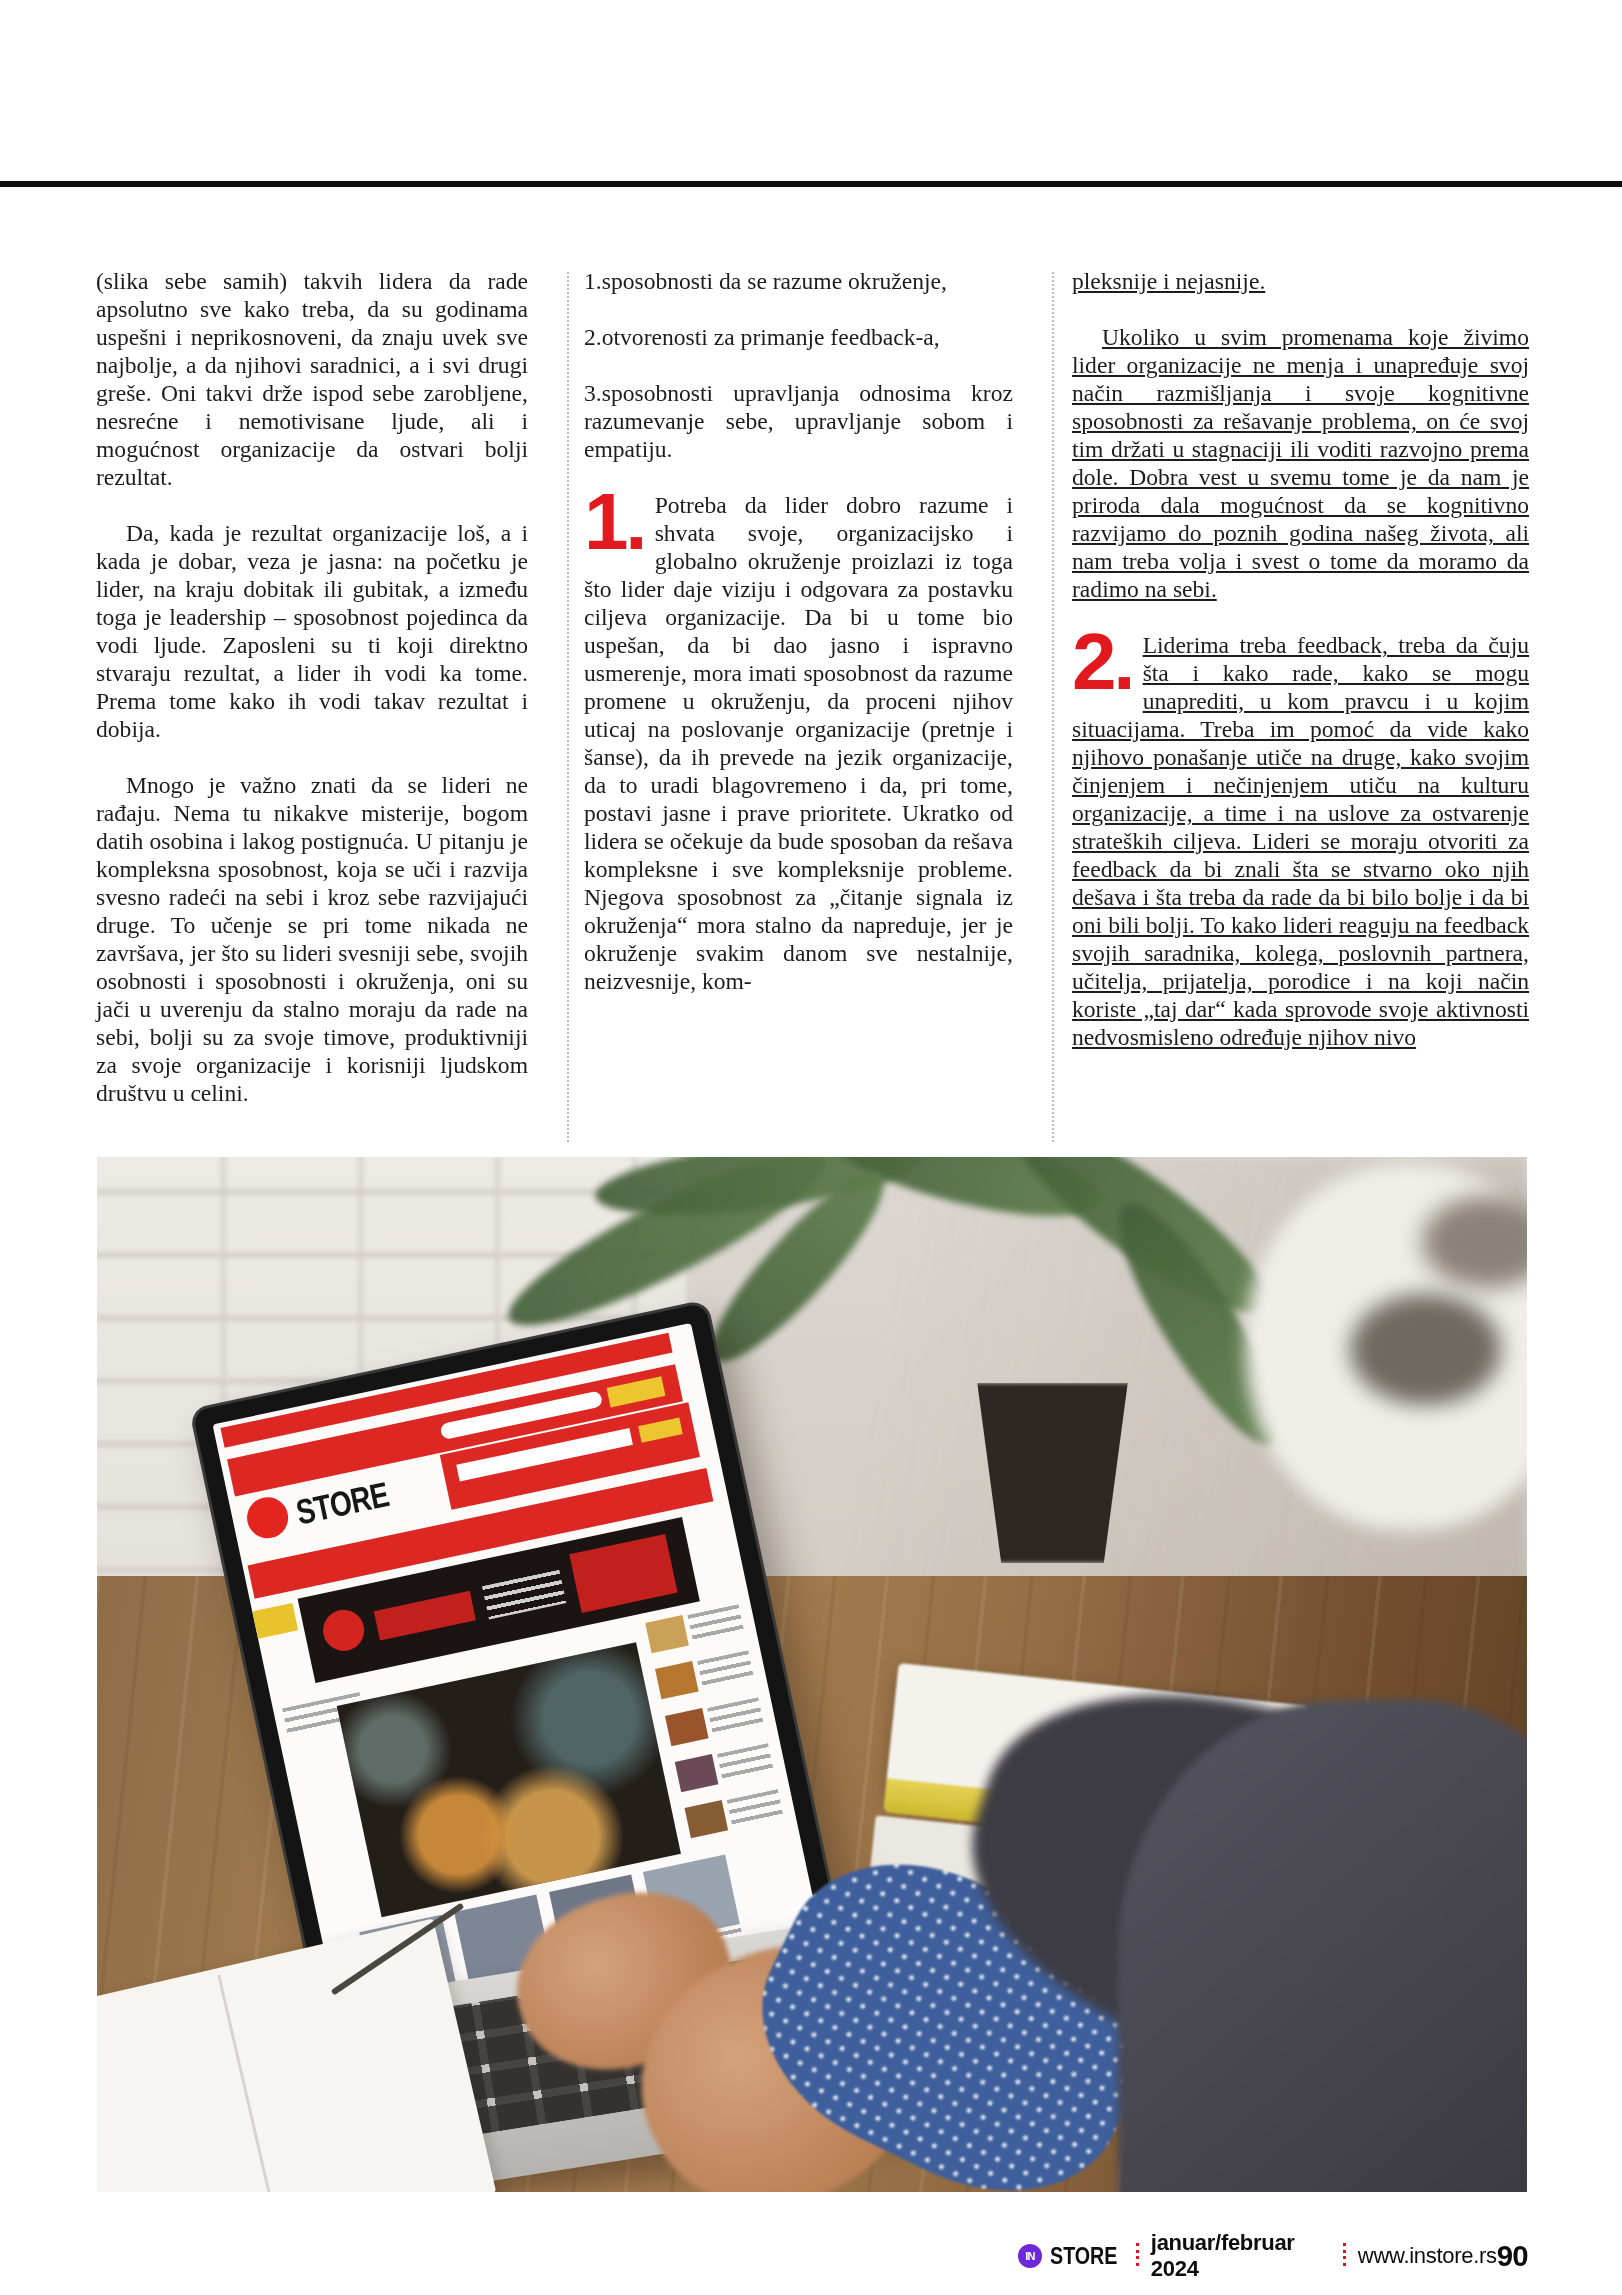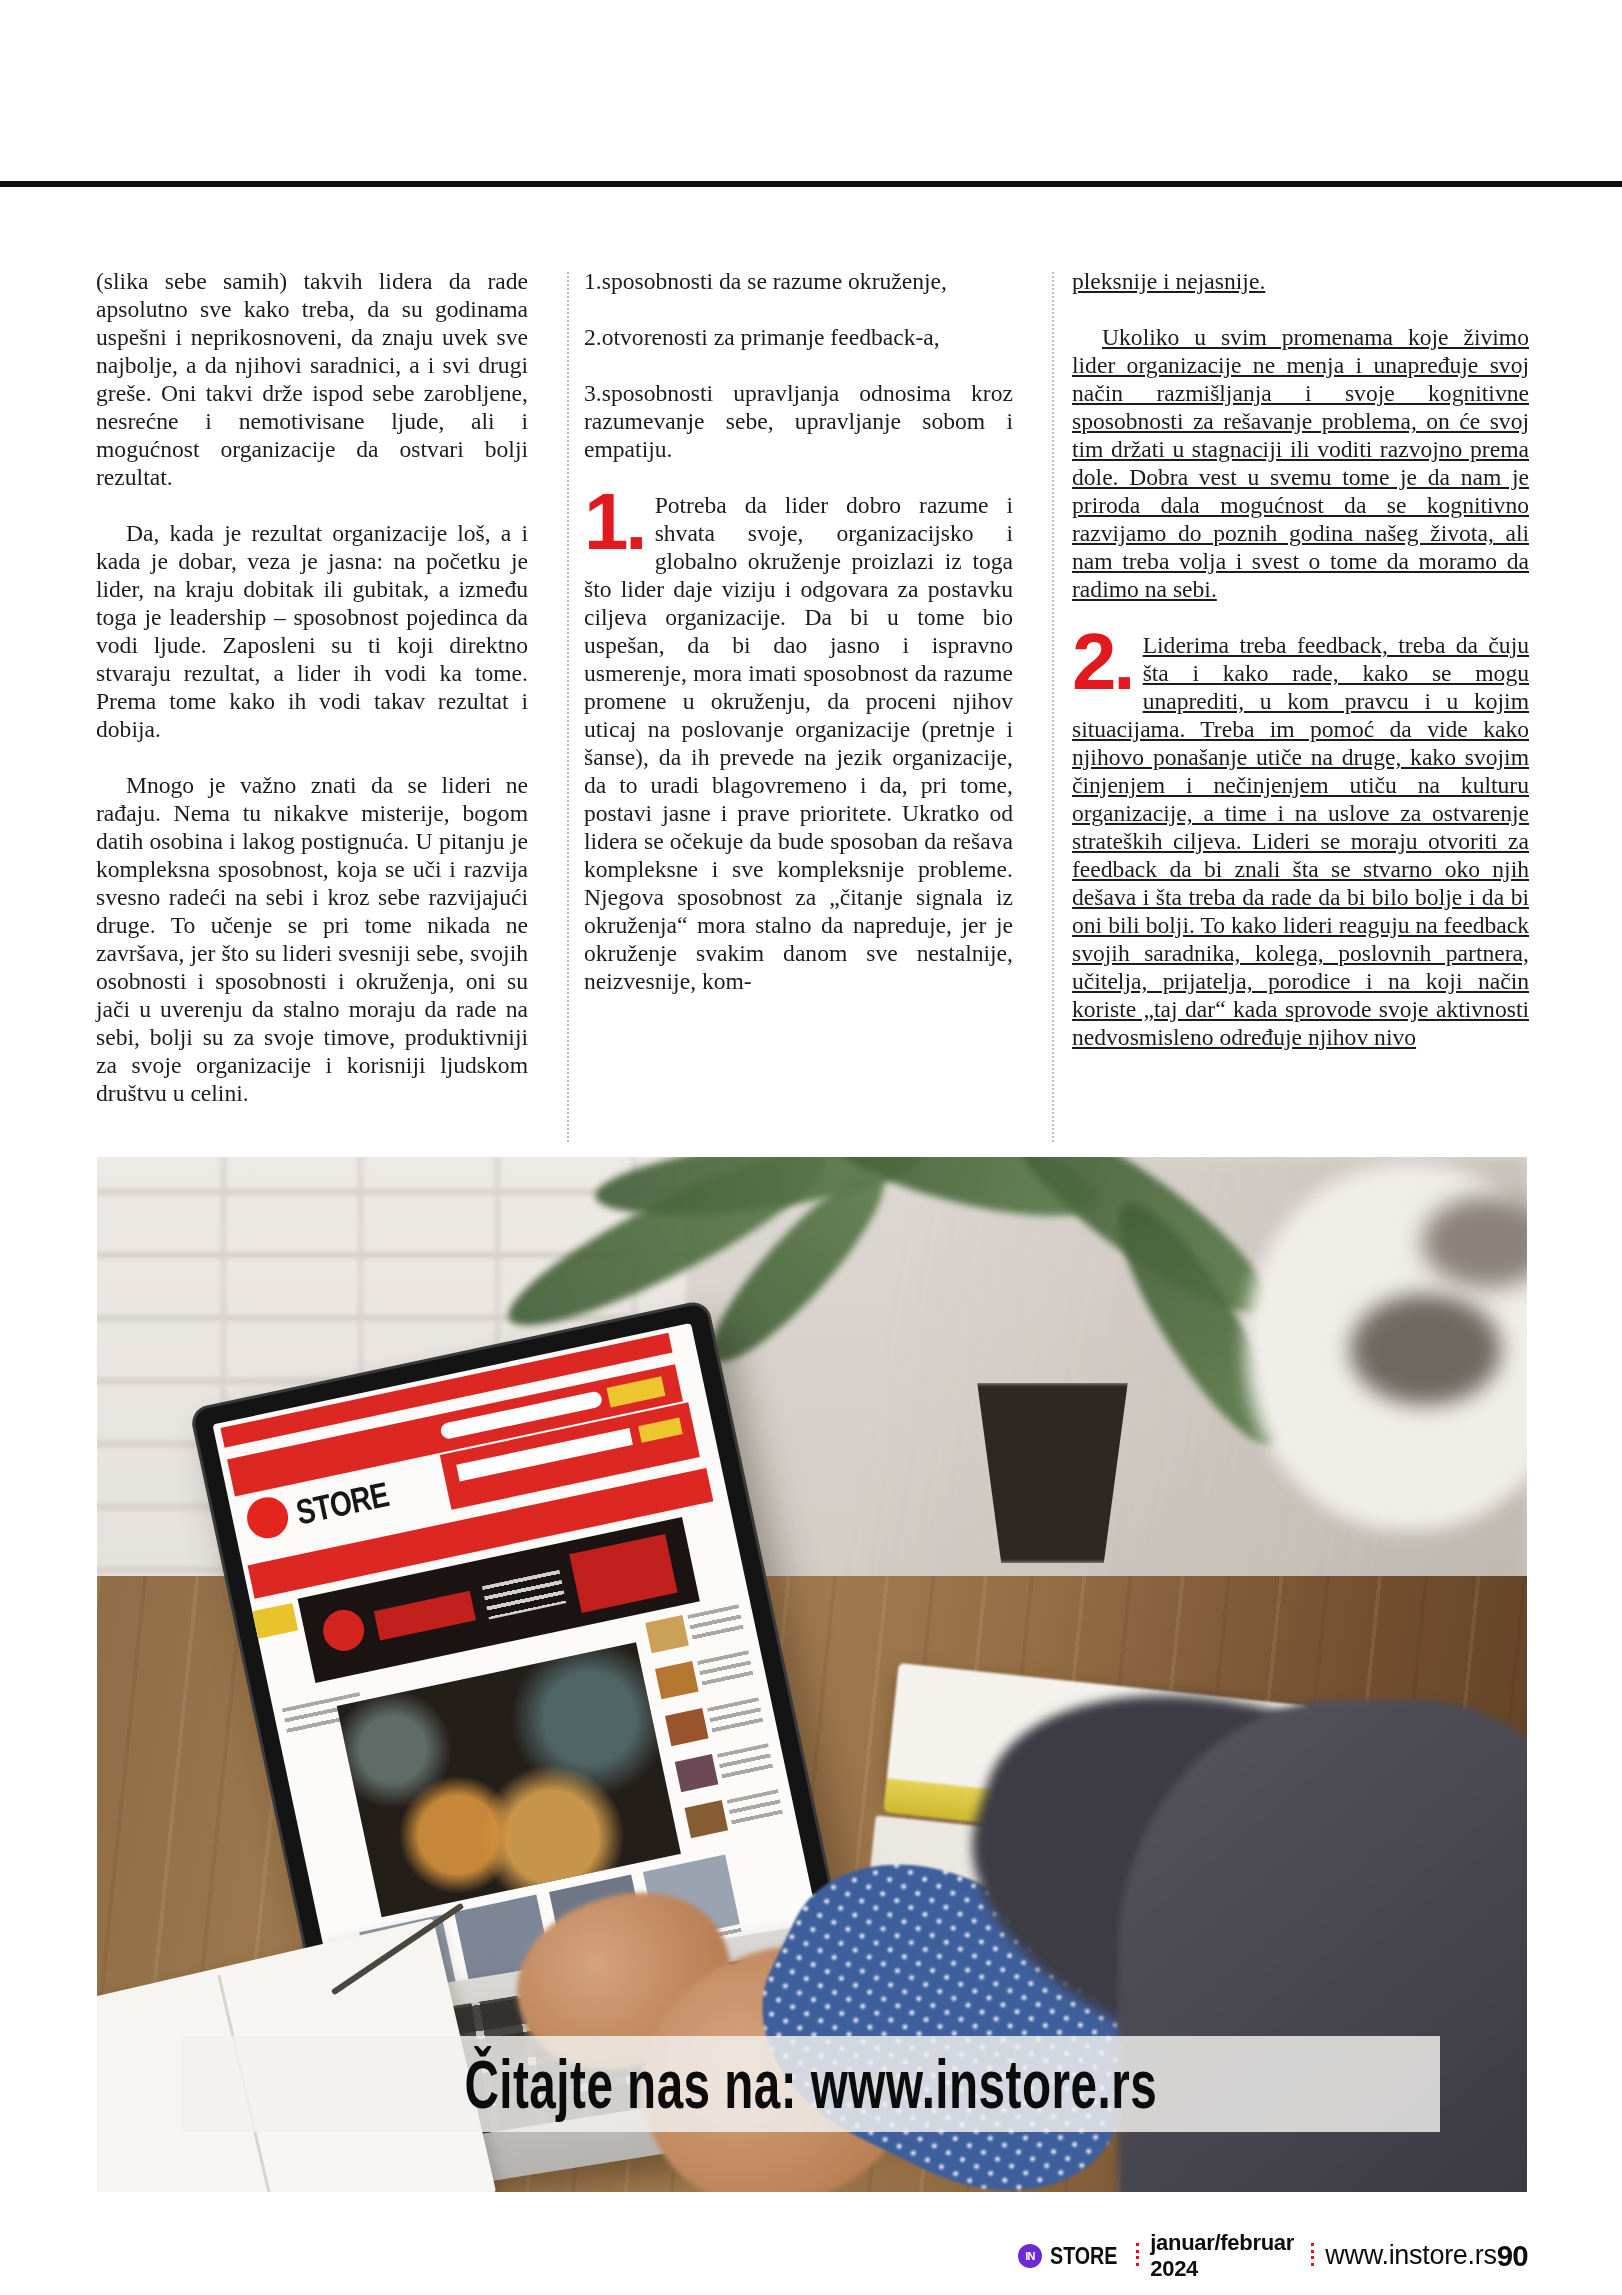--- a/index.html
+++ b/index.html
@@ -174,21 +174,21 @@
   }
   .footer-logo {
     width:24px; height:24px; background:#6d28d9; border-radius:50%;
     display:flex; align-items:center; justify-content:center; flex:0 0 auto;
   }
   .footer-logo span { color:#fff; font-size:11px; font-weight:bold; letter-spacing:-0.7px; }
   .footer-brand { font-weight:bold; font-size:24px; margin-left:7.9px; display:inline-block; transform:scaleX(.82); transform-origin:left; letter-spacing:0; }
   .red-dots { width:3.3px; height:25px; margin:0 11.8px 0 3.9px; background:repeating-linear-gradient(#e3101c 0 3.3px, rgba(0,0,0,0) 3.3px 6.5px); }
   .red-dots.second { margin:0 11.8px; }
   .footer-issue { font-weight:bold; font-size:22px; letter-spacing:-0.3px; }
-  .footer-site { font-size:27px; letter-spacing:-0.3px; }
+  .footer-site { font-size:22px; letter-spacing:-0.3px; }
   .footer-page { margin-left:auto; font-weight:bold; font-size:29.4px; letter-spacing:-0.7px; }
 </style>
 </head>
 <body>
 
 <div class="page">
 
   <div class="top-rule"></div>
 
   <div class="col-divider divider-a"></div>
@@ -313,23 +313,20 @@
     <div class="hand hand-right"></div>
     <div class="sleeve"></div>
     <div class="blazer-arm"></div>
     <div class="blazer-body"></div>
 
     <div class="notebook">
       <div class="notebook-line"></div>
     </div>
     <div class="pen"></div>
 
-    <div class="overlay-band">
-      <span class="overlay-text">Čitajte nas na: www.instore.rs</span>
-    </div>
   </div>
 
   <div class="footer">
     <div class="footer-logo">
       <span>IN</span>
     </div>
     <span class="footer-brand">STORE</span>
     <div class="red-dots"></div>
     <span class="footer-issue">januar/februar 2024</span>
     <div class="red-dots second"></div>

